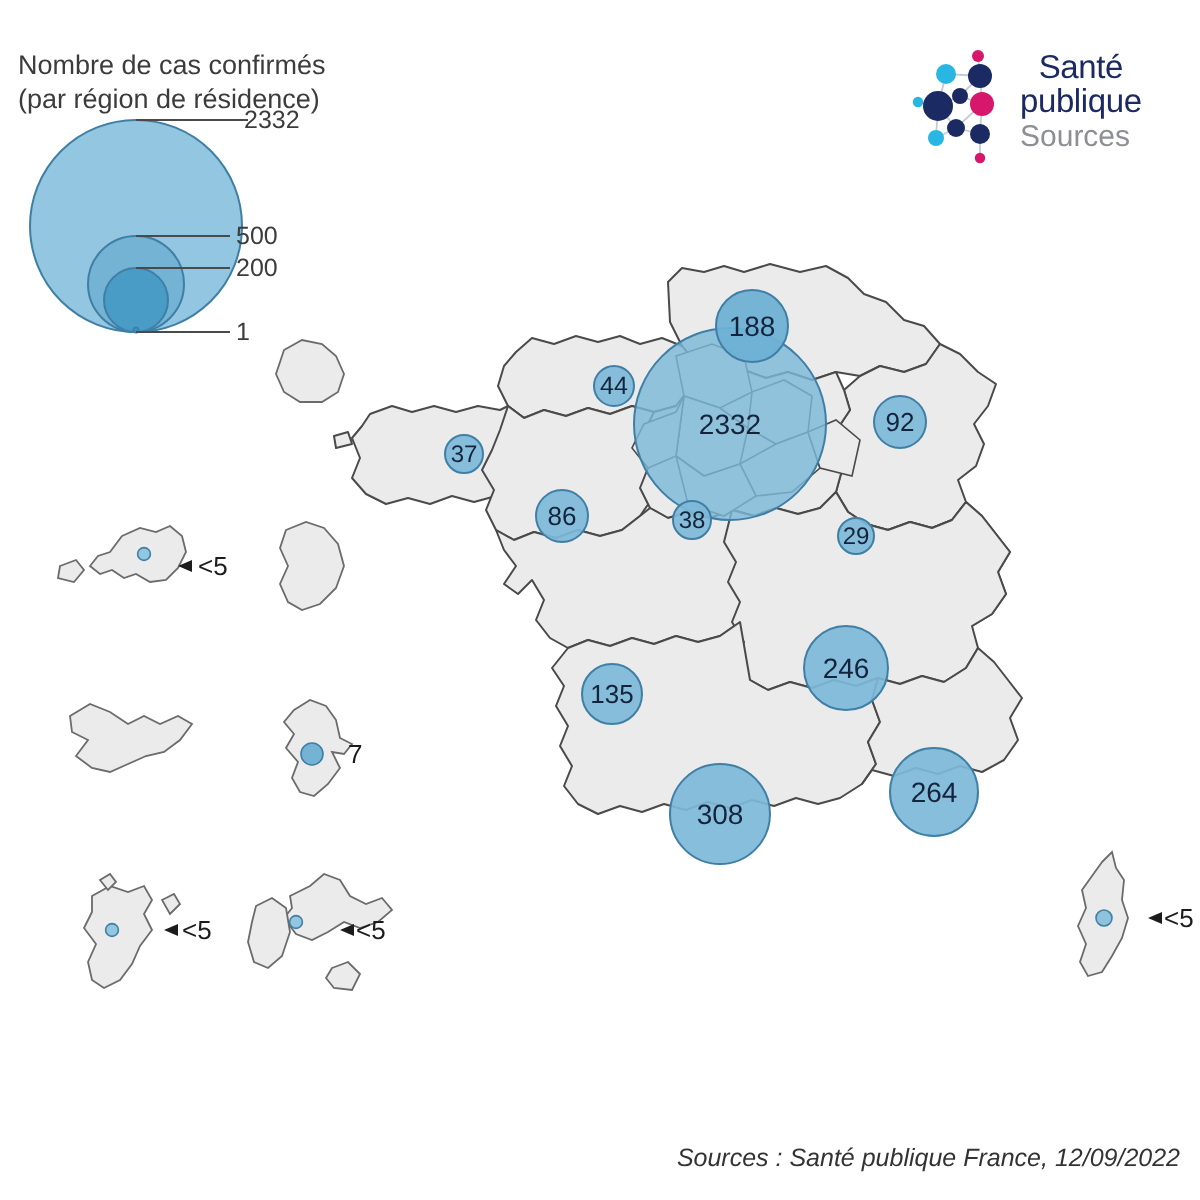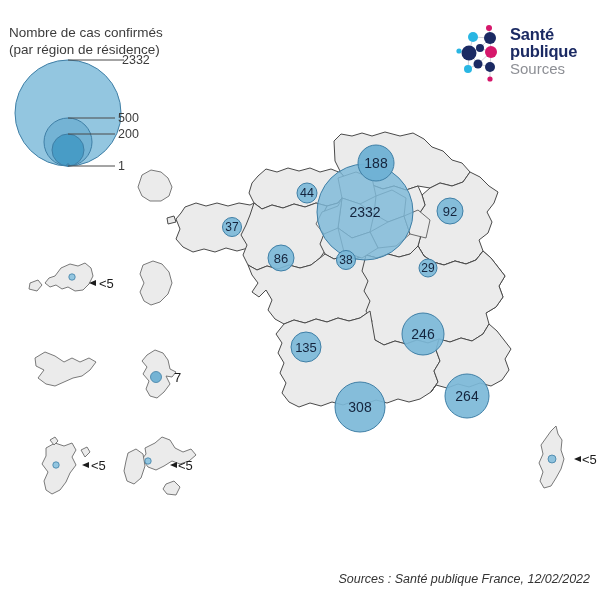--- a/index.html
+++ b/index.html
@@ -41,24 +41,25 @@
     height: 62px;
   }
   #logo-text {
     position: absolute;
     left: 510px;
     top: 26px;
     line-height: 17px;
   }
   .logo-l1, .logo-l2 {
     font-size: 16.5px;
-    font-weight: bold;
+    font-weight: normal;
     color: #1b2a63;
     display: block;
     letter-spacing: -0.2px;
+    text-align: center;
   }
   .logo-l3 {
     font-size: 15px;
     color: #8d8f95;
     display: block;
   }
 
   
   #map-svg {
     position: absolute;
@@ -299,15 +300,15 @@
     <circle cx="232" cy="227" r="9.5" fill="#7cb8d8" fill-opacity="0.92" stroke="#3f7fa6" stroke-width="1"></circle>
     <text class="bubble-label" x="232" y="227" font-size="12">37</text>
 
     <circle cx="346" cy="260" r="9.5" fill="#7cb8d8" fill-opacity="0.92" stroke="#3f7fa6" stroke-width="1"></circle>
     <text class="bubble-label" x="346" y="260" font-size="12">38</text>
 
     <circle cx="428" cy="268" r="9" fill="#7cb8d8" fill-opacity="0.92" stroke="#3f7fa6" stroke-width="1"></circle>
     <text class="bubble-label" x="428" y="268" font-size="12">29</text>
   </svg>
 
-  <div id="source">Sources : Santé publique France, 12/02/2022</div>
+  <div id="source">Sources : Santé publique France, 12/09/2022</div>
 
 </div>
 
 </body></html>

